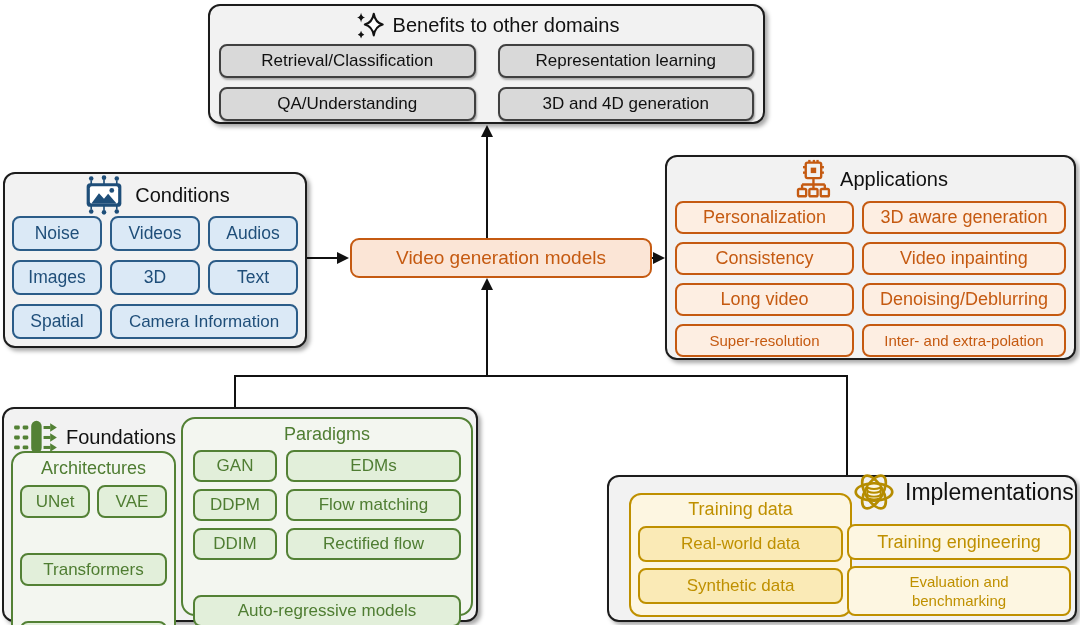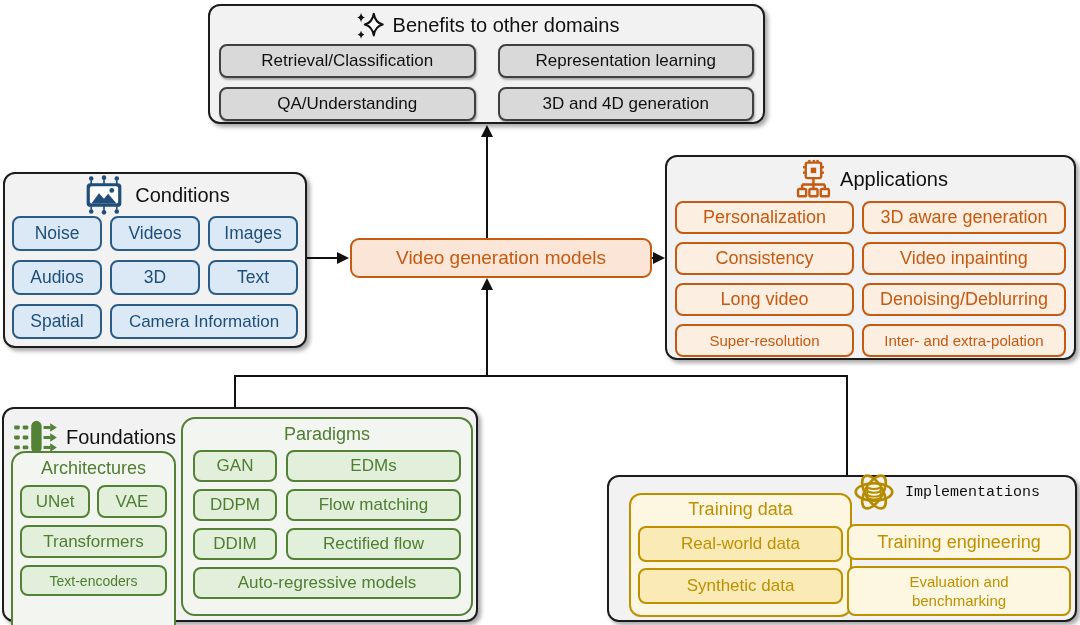--- a/index.html
+++ b/index.html
@@ -43,35 +43,35 @@
   
   #foundations{left:2px;top:407px;width:476px;height:215px;}
   .found-header{position:absolute;left:8px;top:9px;display:flex;align-items:center;gap:8px;
                 font-size:20px;color:#111;}
   .group{position:absolute;border:2px solid #538135;border-radius:14px;background:#f3f6f0;
          box-sizing:border-box;}
   .group-title{text-align:center;color:#4f7d32;font-size:18px;margin-top:5px;}
   #arch-group{left:7px;top:42px;width:165px;height:195px;}
   .arch-grid{display:grid;grid-template-columns:1fr 1fr;gap:7px;padding:6px 7px 0;}
   .chip.green{height:33px;font-size:17px;background:#e2efda;border:2px solid #538135;color:#4f7d32;}
-  .span2{grid-column:span 2;}
+  .span2{grid-column:span 2;margin-top:28px;}
   .chip.green.small{font-size:14px;height:31px;}
   #para-group{left:177px;top:8px;width:292px;height:199px;}
   .para-grid{display:grid;grid-template-columns:84px 1fr;gap:7px 9px;padding:5px 10px 0;}
   .para-grid .chip{height:32px;}
 
   
   #implementations{left:607px;top:475px;width:470px;height:147px;}
   #training-group{left:20px;top:16px;width:223px;height:124px;border:2px solid #bf9000;
                   background:#fdf6e1;border-radius:12px;position:absolute;box-sizing:border-box;}
   #training-group .group-title{color:#bf9000;margin-top:4px;}
   .chip.goldin{margin:6px 7px 0;height:36px;font-size:17px;background:#faeab6;
                border:2px solid #bf9000;color:#bf9000;}
   .impl-header{position:absolute;left:240px;top:-10px;display:flex;align-items:center;gap:6px;
-               font-size:15px;color:#111;font-family:Liberation Mono, monospace;}
+               font-size:23px;color:#111;}
   .chip.goldlight{position:absolute;background:#fdf6e1;border:2px solid #bf9000;color:#bf9000;}
   #impl-item-0{left:238px;top:47px;width:224px;height:36px;font-size:18px;}
   #impl-item-1{left:238px;top:89px;width:224px;height:50px;font-size:15px;line-height:1.3;
                padding:0 44px;}
 </style>
 </head>
 <body>
 
 <div class="canvas">
 
@@ -132,22 +132,22 @@
         </g>
         <rect x="10.5" y="13.5" width="31" height="19" rx="2" fill="#ffffff"></rect>
         <path d="M12 32.5 L20.5 21 L26 27 L30.5 21.5 L40 32.5 Z" fill="#1e4e79"></path>
         <circle cx="34.5" cy="18" r="2.6" fill="#1e4e79"></circle>
       </svg>
       <span>Conditions</span>
     </div>
     <div class="conditions-grid">
       <div class="chip blue">Noise</div>
       <div class="chip blue">Videos</div>
+      <div class="chip blue">Audios</div>
       <div class="chip blue">Images</div>
-      <div class="chip blue">Audios</div>
       <div class="chip blue">3D</div>
       <div class="chip blue">Text</div>
       <div class="chip blue">Spatial</div>
       <div class="chip blue camera">Camera Information</div>
     </div>
   </section>
 
   <div id="vgm">Video generation models</div>
 
   <section class="panel" id="applications">

